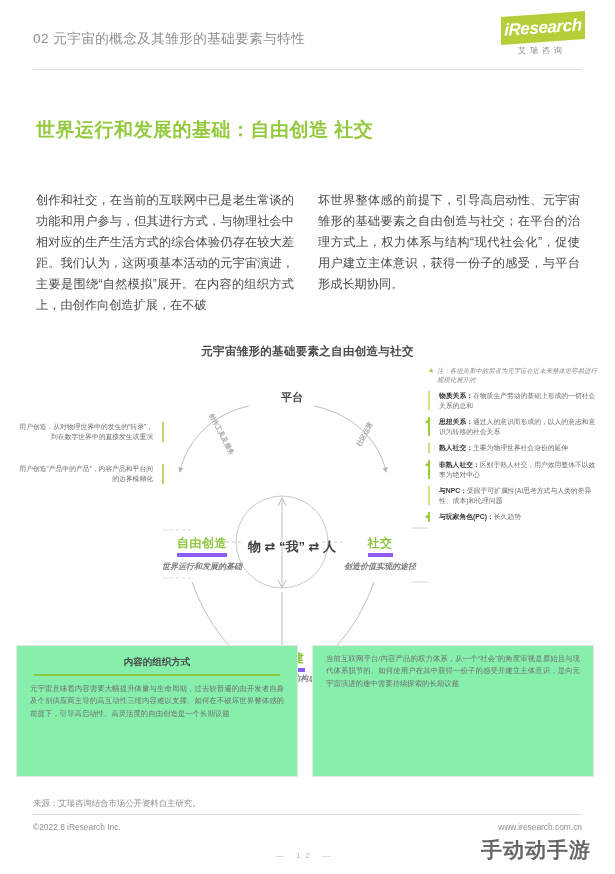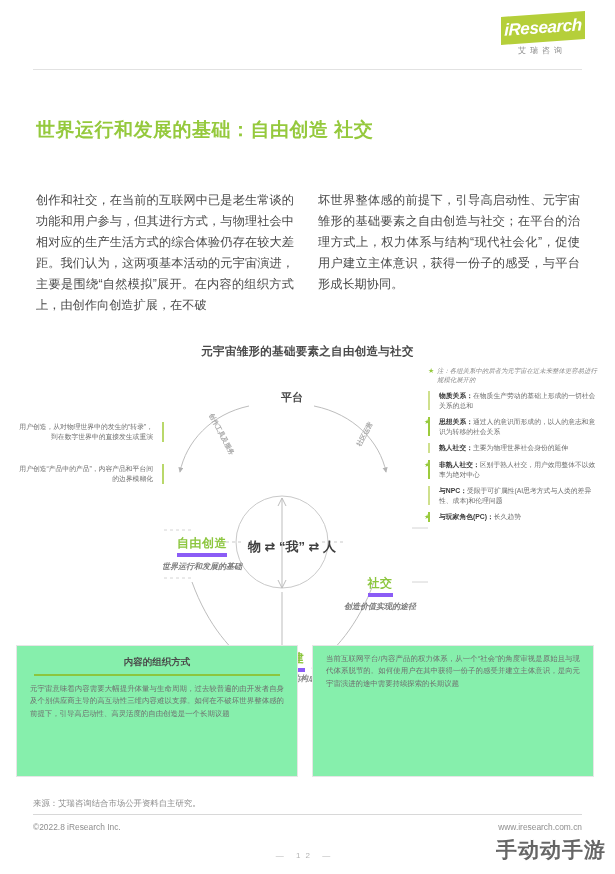--- a/index.html
+++ b/index.html
@@ -92,21 +92,21 @@
     border-right:2px solid #b9d86a;font-size:6.8px;line-height:10px;
     color:#6d6d6d;text-align:right;
   }
 
   
   .core{position:absolute;left:140px;top:60px;width:270px;height:250px;}
   .node-left{
     position:absolute;left:-6px;top:143px;width:104px;text-align:center;
   }
   .node-right{
-    position:absolute;left:172px;top:143px;width:104px;text-align:center;margin-top:40px;
+    position:absolute;left:172px;top:143px;width:104px;text-align:center;
   }
   .node-title{
     font-size:12px;font-weight:bold;color:#8cc63e;letter-spacing:.5px;
     display:inline-block;border-bottom:4px solid #8b5cf6;padding-bottom:1px;
   }
   .node-desc{
     margin-top:4px;font-size:8px;line-height:11px;color:#7b7b7b;font-style:italic;font-weight:bold;
   }
   .platform{
     position:absolute;left:96px;top:0px;width:80px;text-align:center;
@@ -153,32 +153,33 @@
     position:absolute;left:33px;top:798px;font-size:8.4px;color:#8e8e8e;
   }
   .foot-rule{position:absolute;left:33px;top:814px;width:549px;height:1px;background:#d8d8d8;}
   .copy{position:absolute;left:33px;top:822px;font-size:8.4px;color:#8e8e8e;}
   .site{position:absolute;right:33px;top:822px;font-size:8.4px;color:#8e8e8e;}
   .pager{
     position:absolute;left:0;top:851px;width:611px;text-align:center;
     font-size:8px;color:#b4b4b4;letter-spacing:5px;
   }
   .watermark{
-    position:absolute;right:9px;top:836px;
+    position:absolute;right:24px;top:836px;
     font-size:21px;font-weight:bold;color:#5a5a5a;letter-spacing:1px;
     font-family:"DejaVu Sans",sans-serif;opacity:.92;
   }
   svg{overflow:visible;}
 </style>
 </head>
 <body>
 
 <div class="page">
 
   <div class="header">
+    <div class="header-title">02 元宇宙的概念及其雏形的基础要素与特性</div>
 
     <div class="logo">
       <div class="logo-mark"></div>
       <div class="logo-text">iResearch</div>
       <div class="logo-sub">艾瑞咨询</div>
     </div>
 
     <div class="header-rule"></div>
   </div>
 

